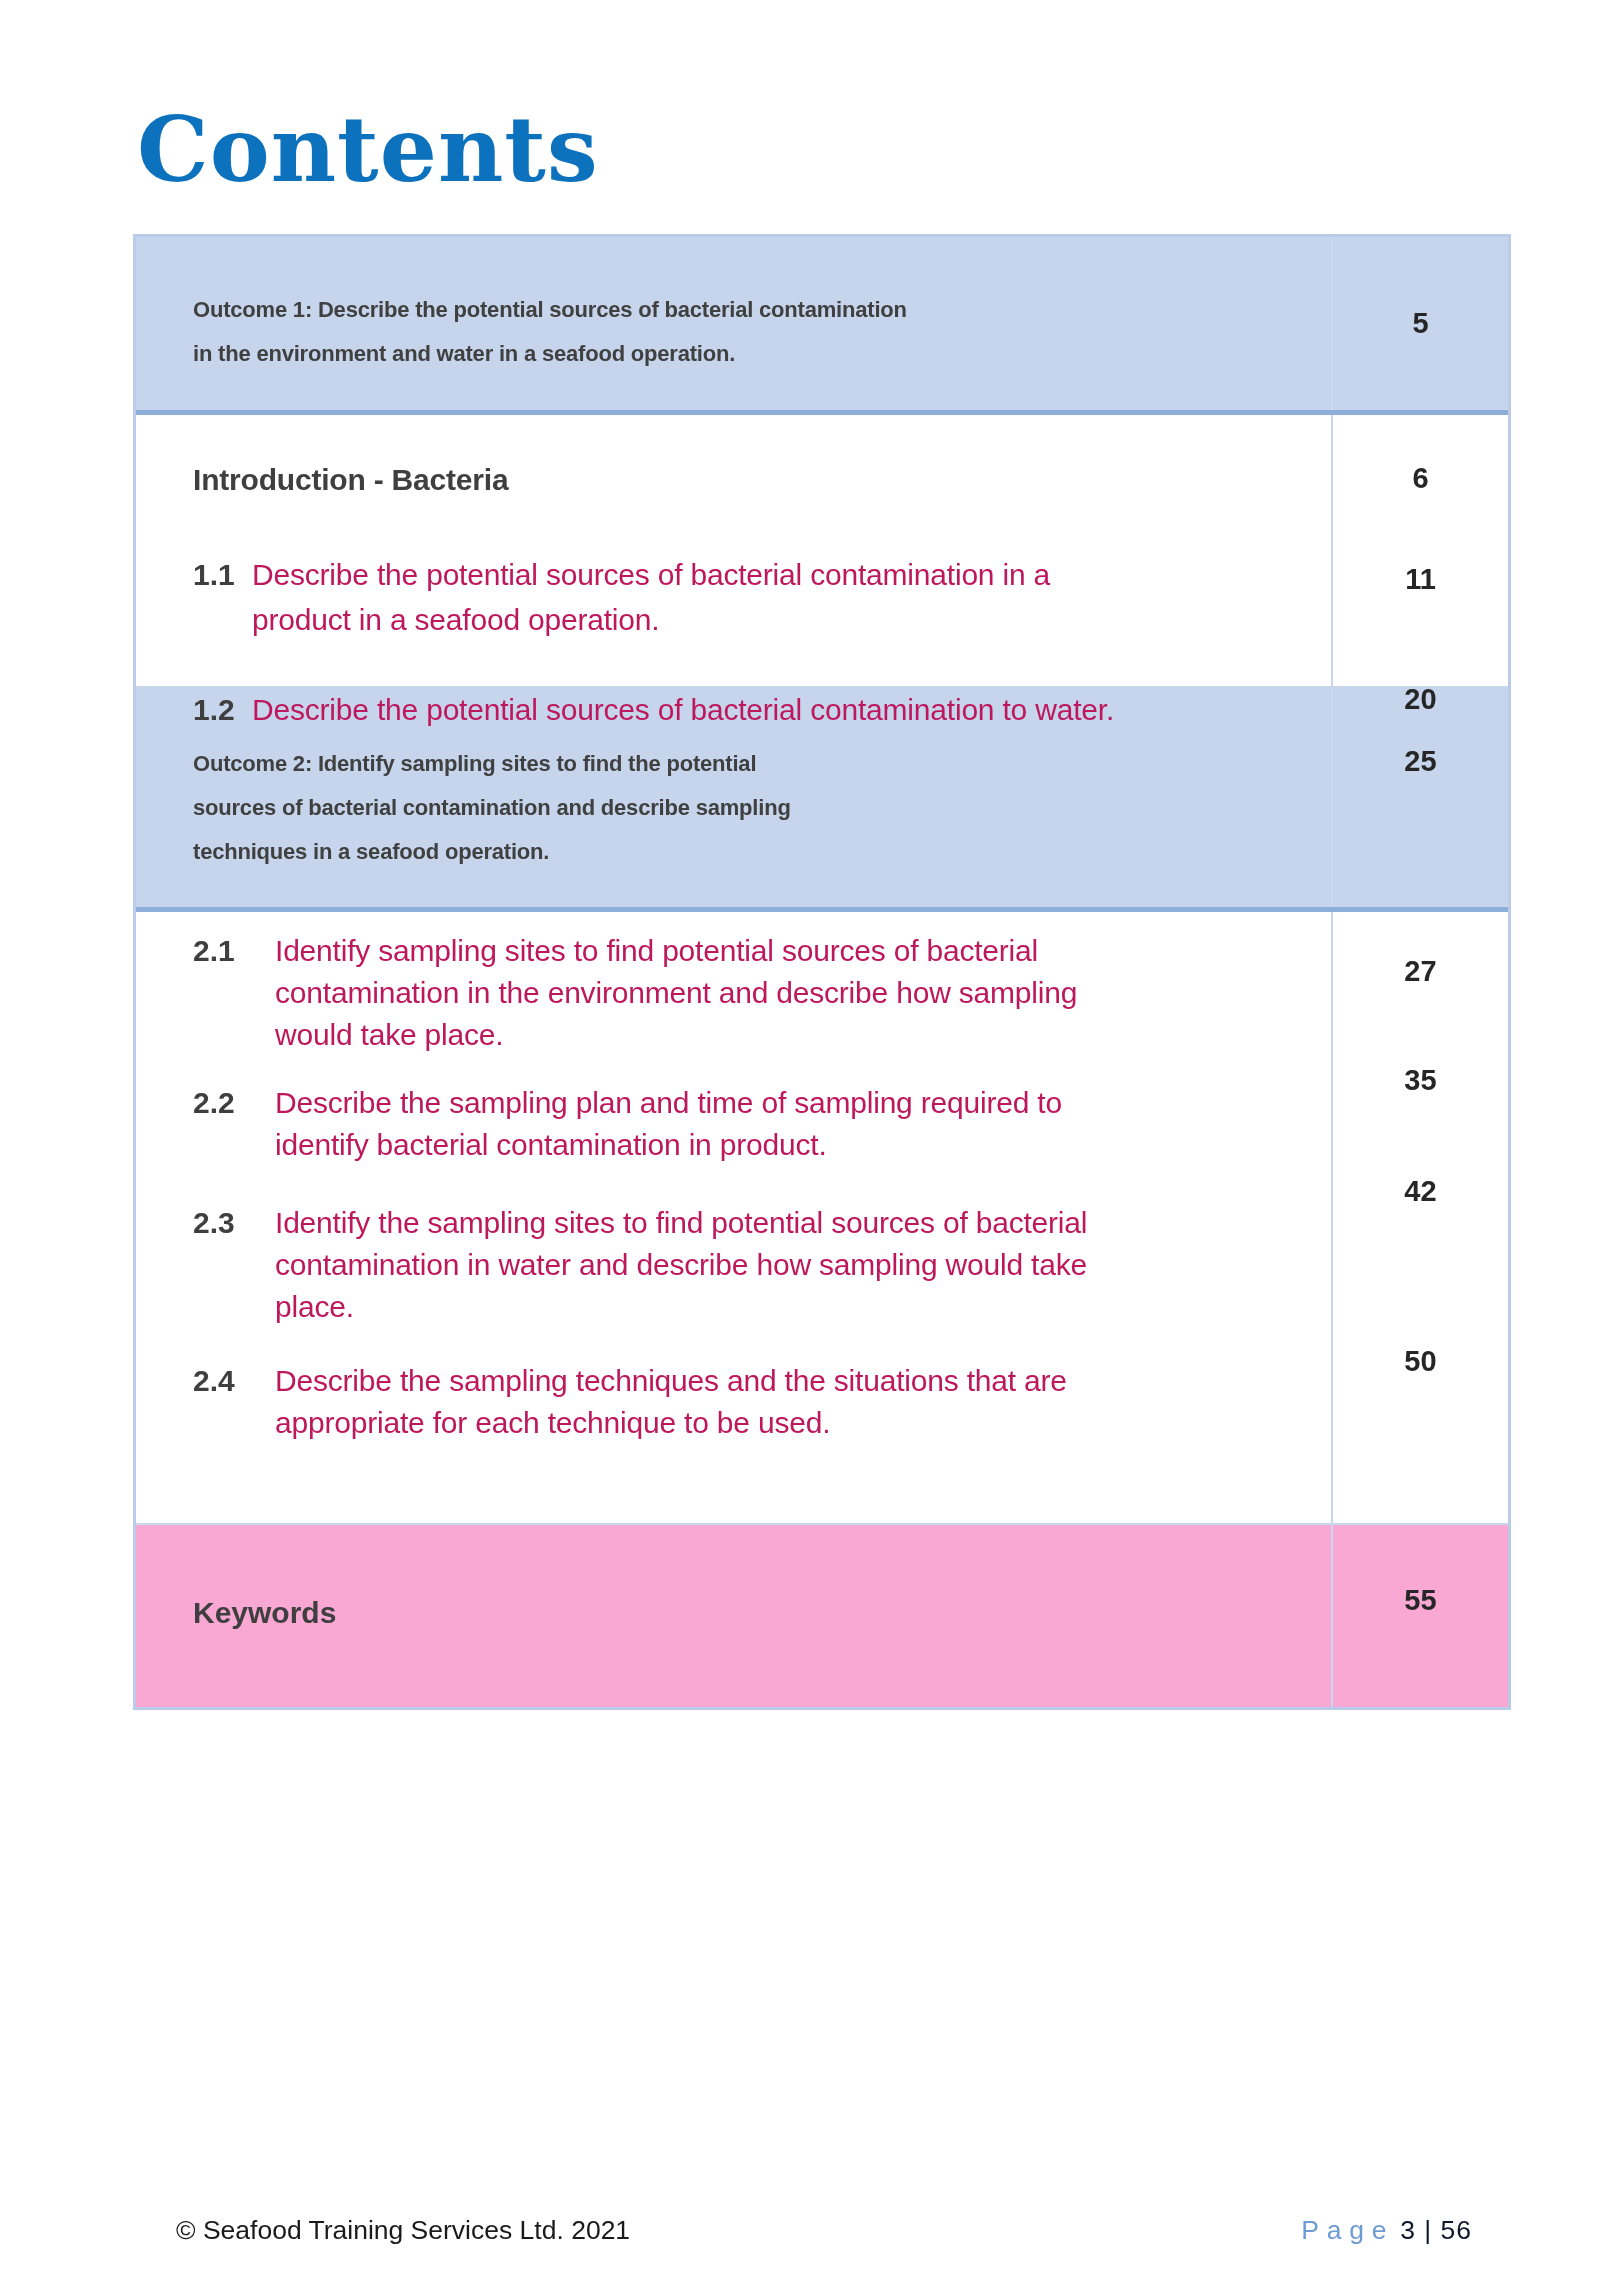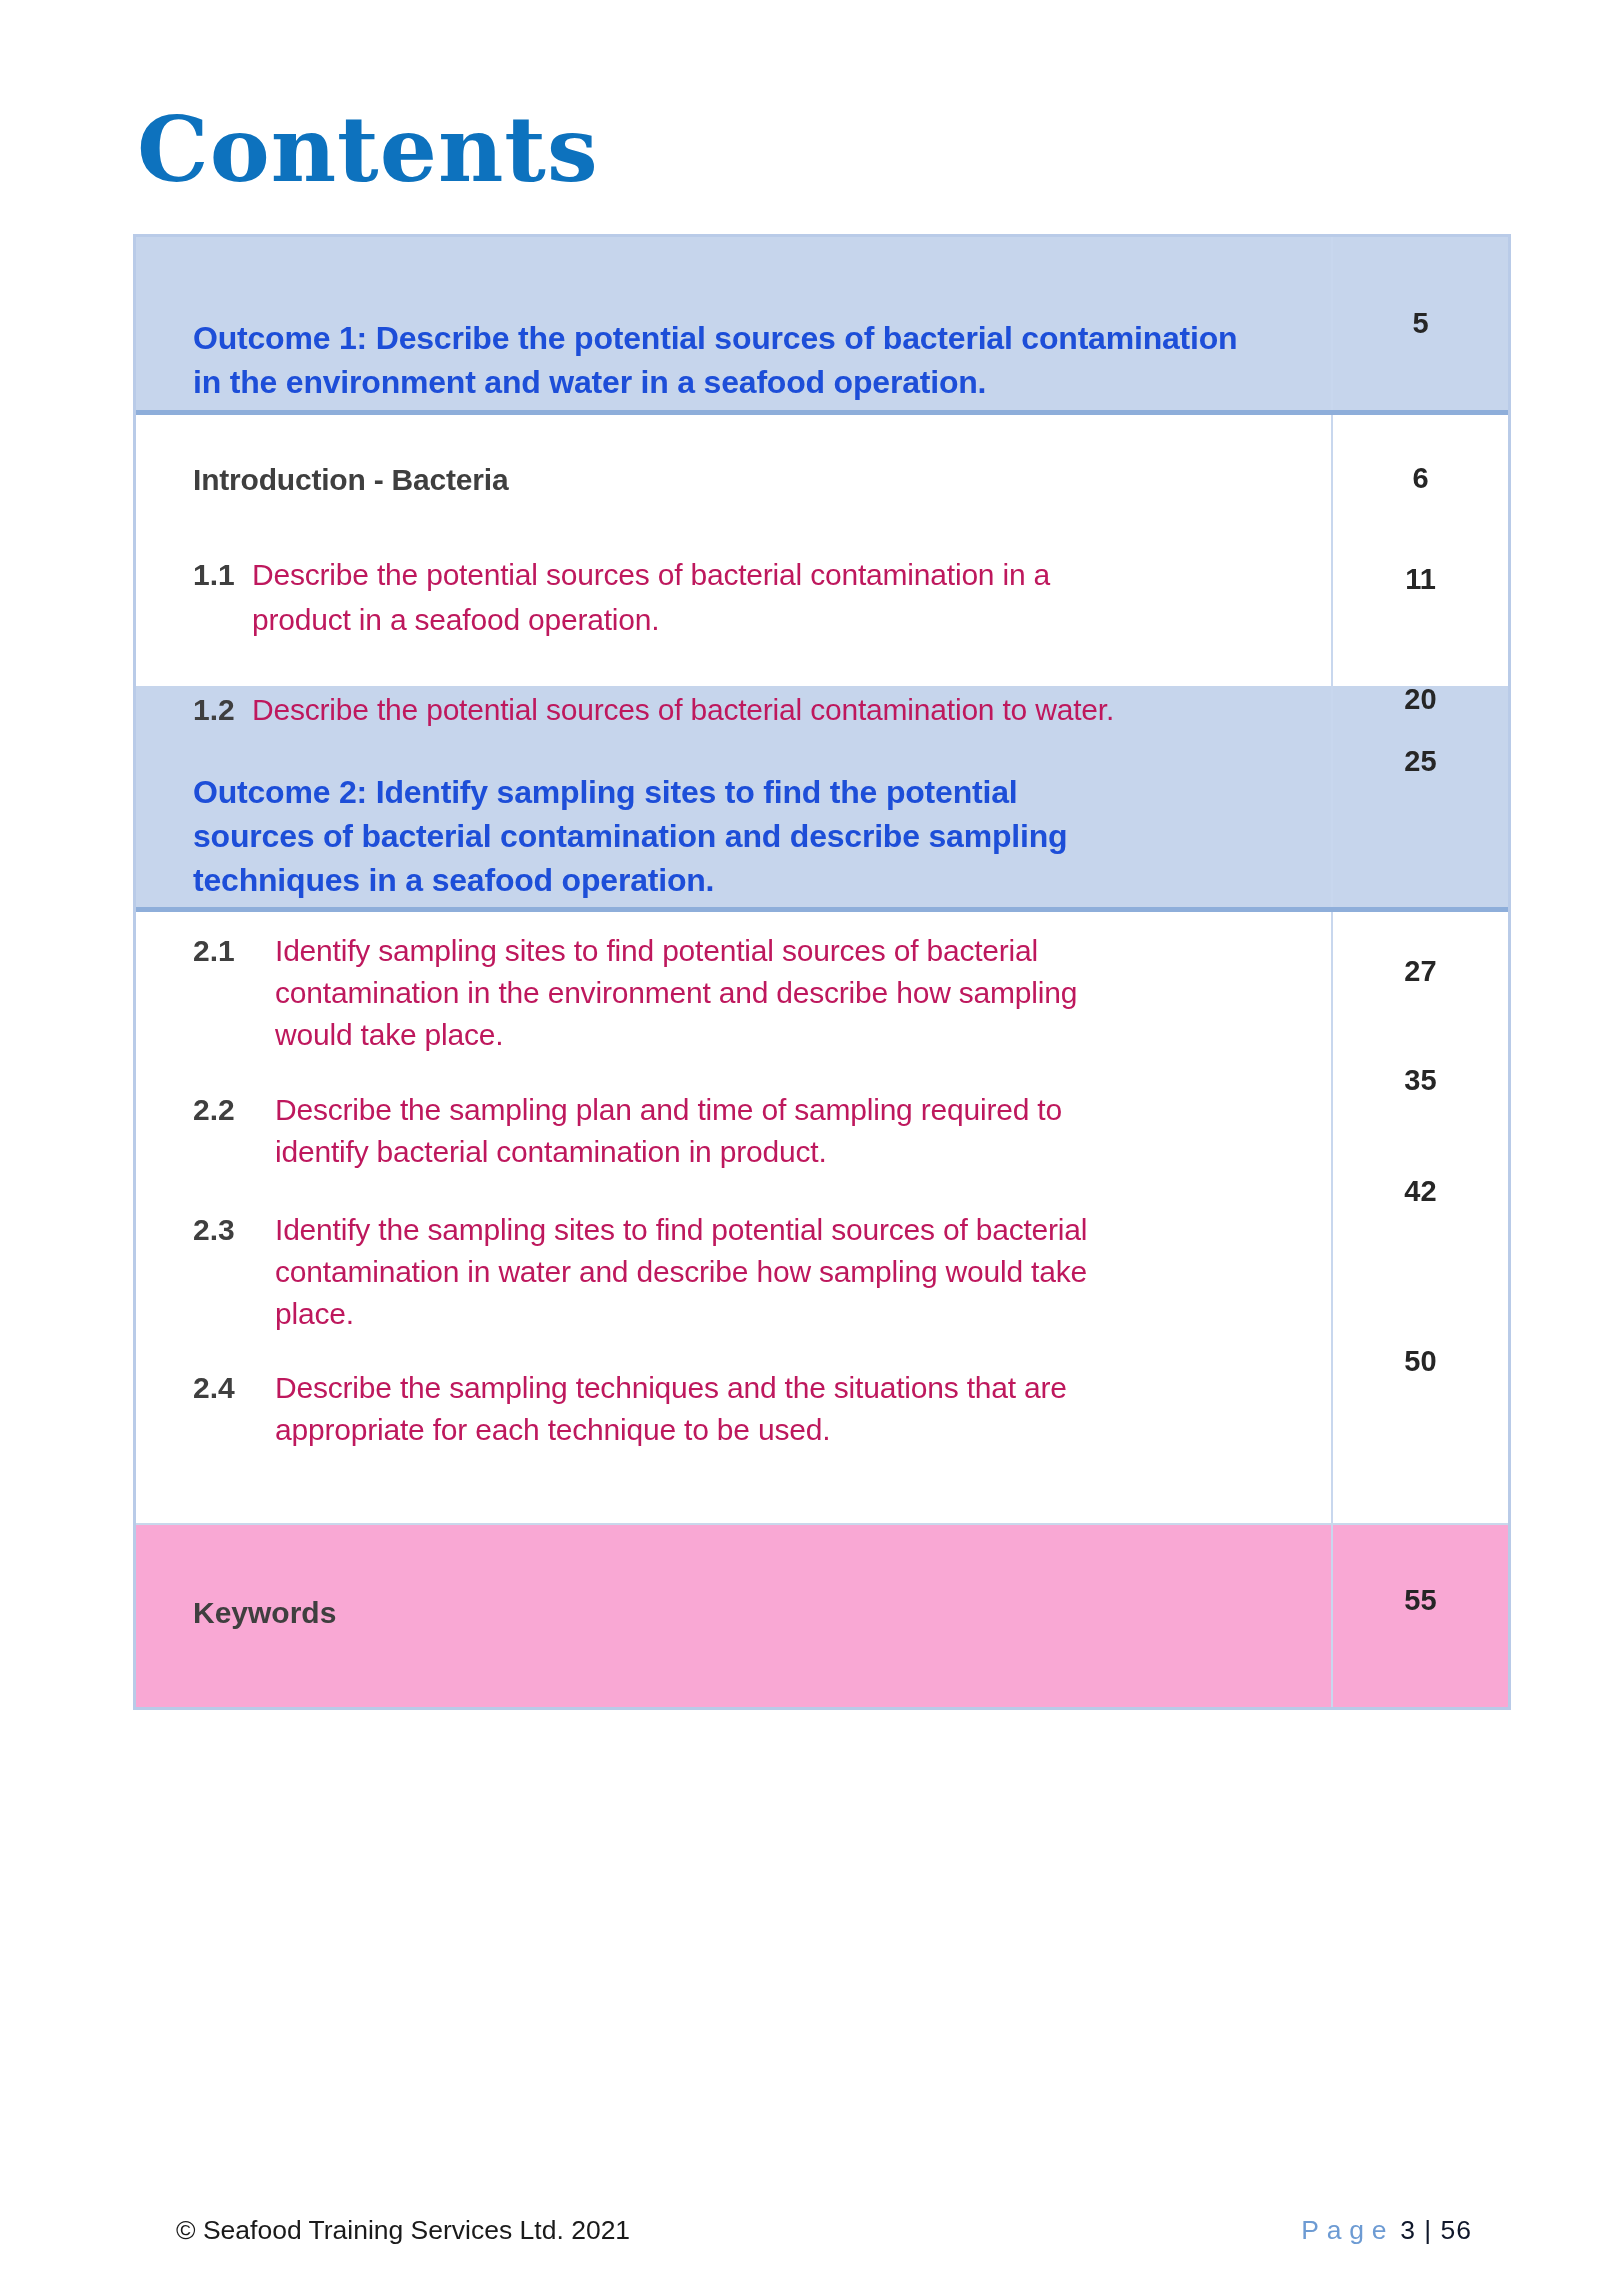--- a/index.html
+++ b/index.html
@@ -44,26 +44,25 @@
     border-bottom:5.9px solid #8eaeda;
   }
   .row-outcome1{height:178px;}
   .row-outcome2{height:226px;}
   .row-section1{height:271px;background:#ffffff;}
   .row-section2{height:613px;background:#ffffff;border-bottom:2.9px solid #c9d8ec;}
   .row-keywords{height:182px;background:#f9a8d4;}
 
   .head-text{
     font-weight:bold;
-    font-size:32px;
+    font-size:22px;
     line-height:44px;
-    color:#1d4ed8;
+    color:#404040;
     white-space:pre-line;
     letter-spacing:-0.2px;
-    margin-top:28px;
   }
   .row-outcome1 .cell-main{padding-top:51px;}
   .row-outcome2 .cell-main{padding-top:56px;}
   .row-outcome1 .cell-num{justify-content:center;}
   .row-outcome2 .cell-num{padding-top:61px;}
 
   .pgnum{
     font-weight:bold;
     font-size:29px;
     line-height:29px;
@@ -85,21 +84,21 @@
   .row-section1 .item{line-height:45px;}
   .row-section1 .item .n{width:59px;line-height:45px;}
   .row-section1 .item-11{margin-bottom:45px;}
   .row-section1 .cell-num .pg-6{margin-top:49px;}
   .row-section1 .cell-num .pg-11{margin-top:72px;}
   .row-section1 .cell-num .pg-20{margin-top:91px;}
   
   .row-section2 .cell-main{padding-top:17.6px;}
   .row-section2 .item{line-height:42px;}
   .row-section2 .item .n{width:82px;line-height:42px;}
-  .row-section2 .item-21{margin-bottom:33px;}
+  .row-section2 .item-21{margin-bottom:26px;}
   .row-section2 .item-22{margin-bottom:36px;}
   .row-section2 .item-23{margin-bottom:32px;}
   .row-section2 .cell-num .pg-27{margin-top:45px;}
   .row-section2 .cell-num .pg-35{margin-top:80px;}
   .row-section2 .cell-num .pg-42{margin-top:82px;}
   .row-section2 .cell-num .pg-50{margin-top:141px;}
   
   .row-keywords .cell-main{padding-top:71px;}
   .keywords-head{font-weight:bold;font-size:30px;color:#3f3f3f;margin:0;}
   .row-keywords .cell-num{padding-top:61px;}

